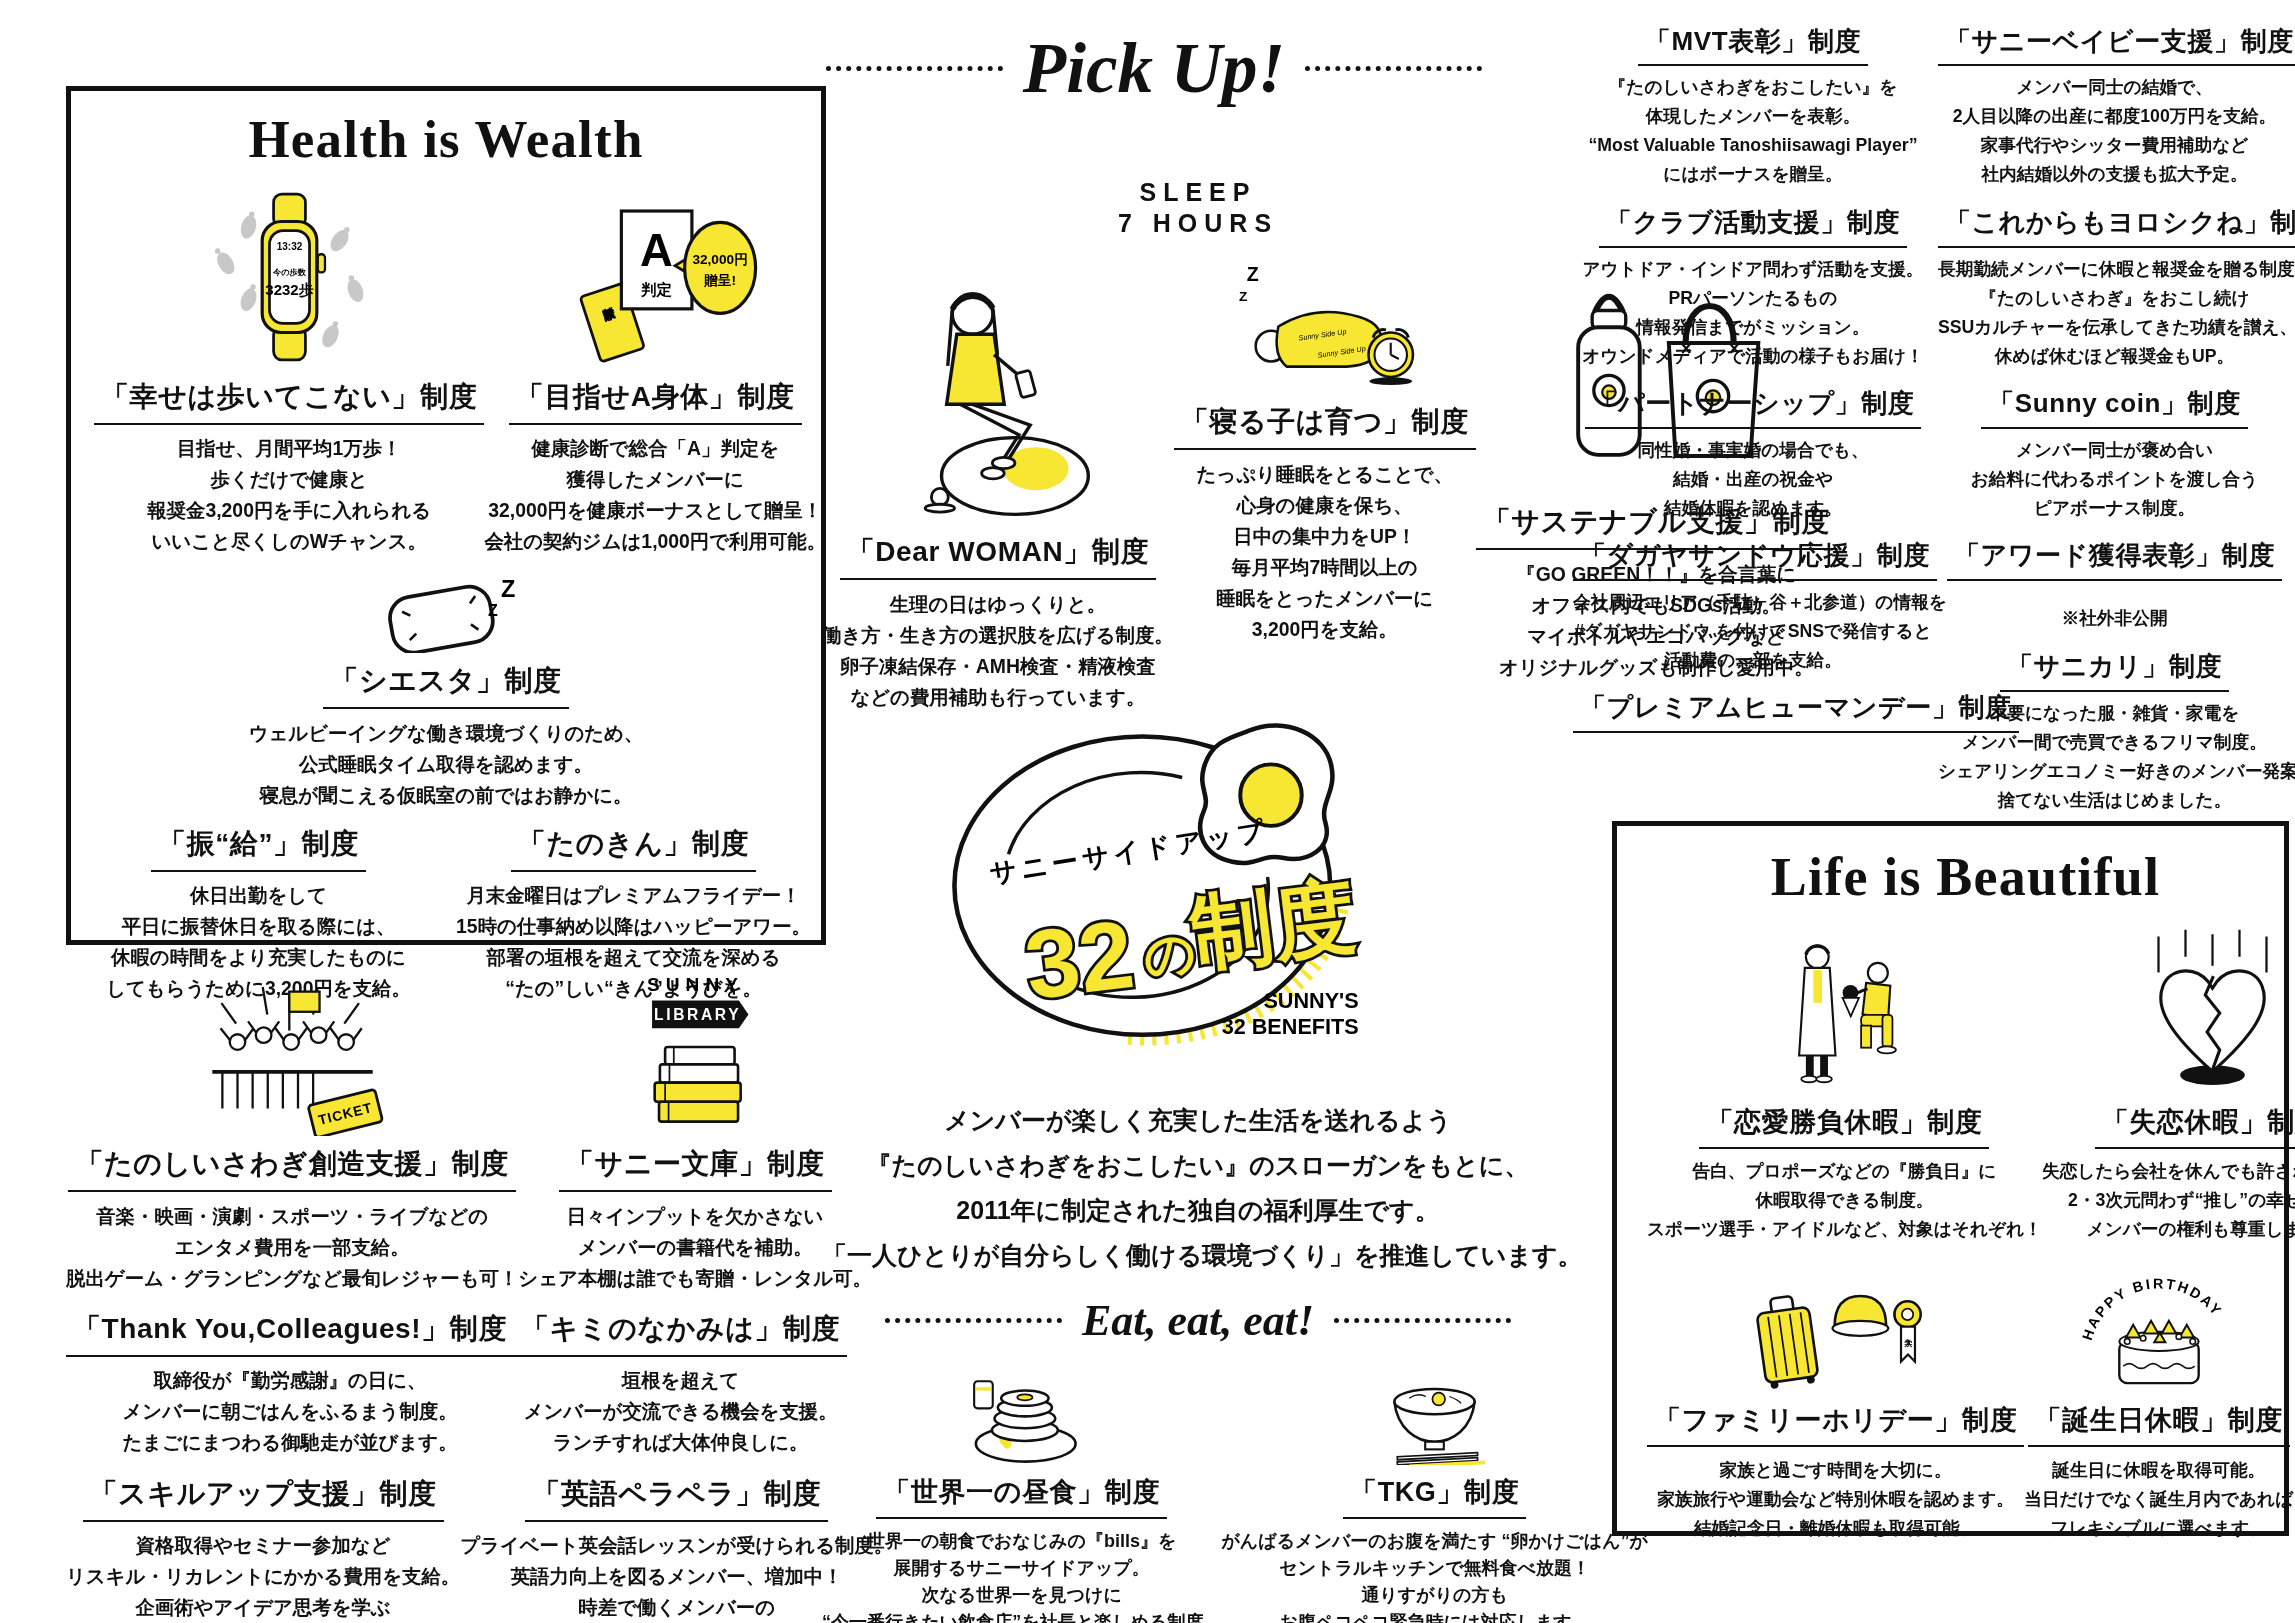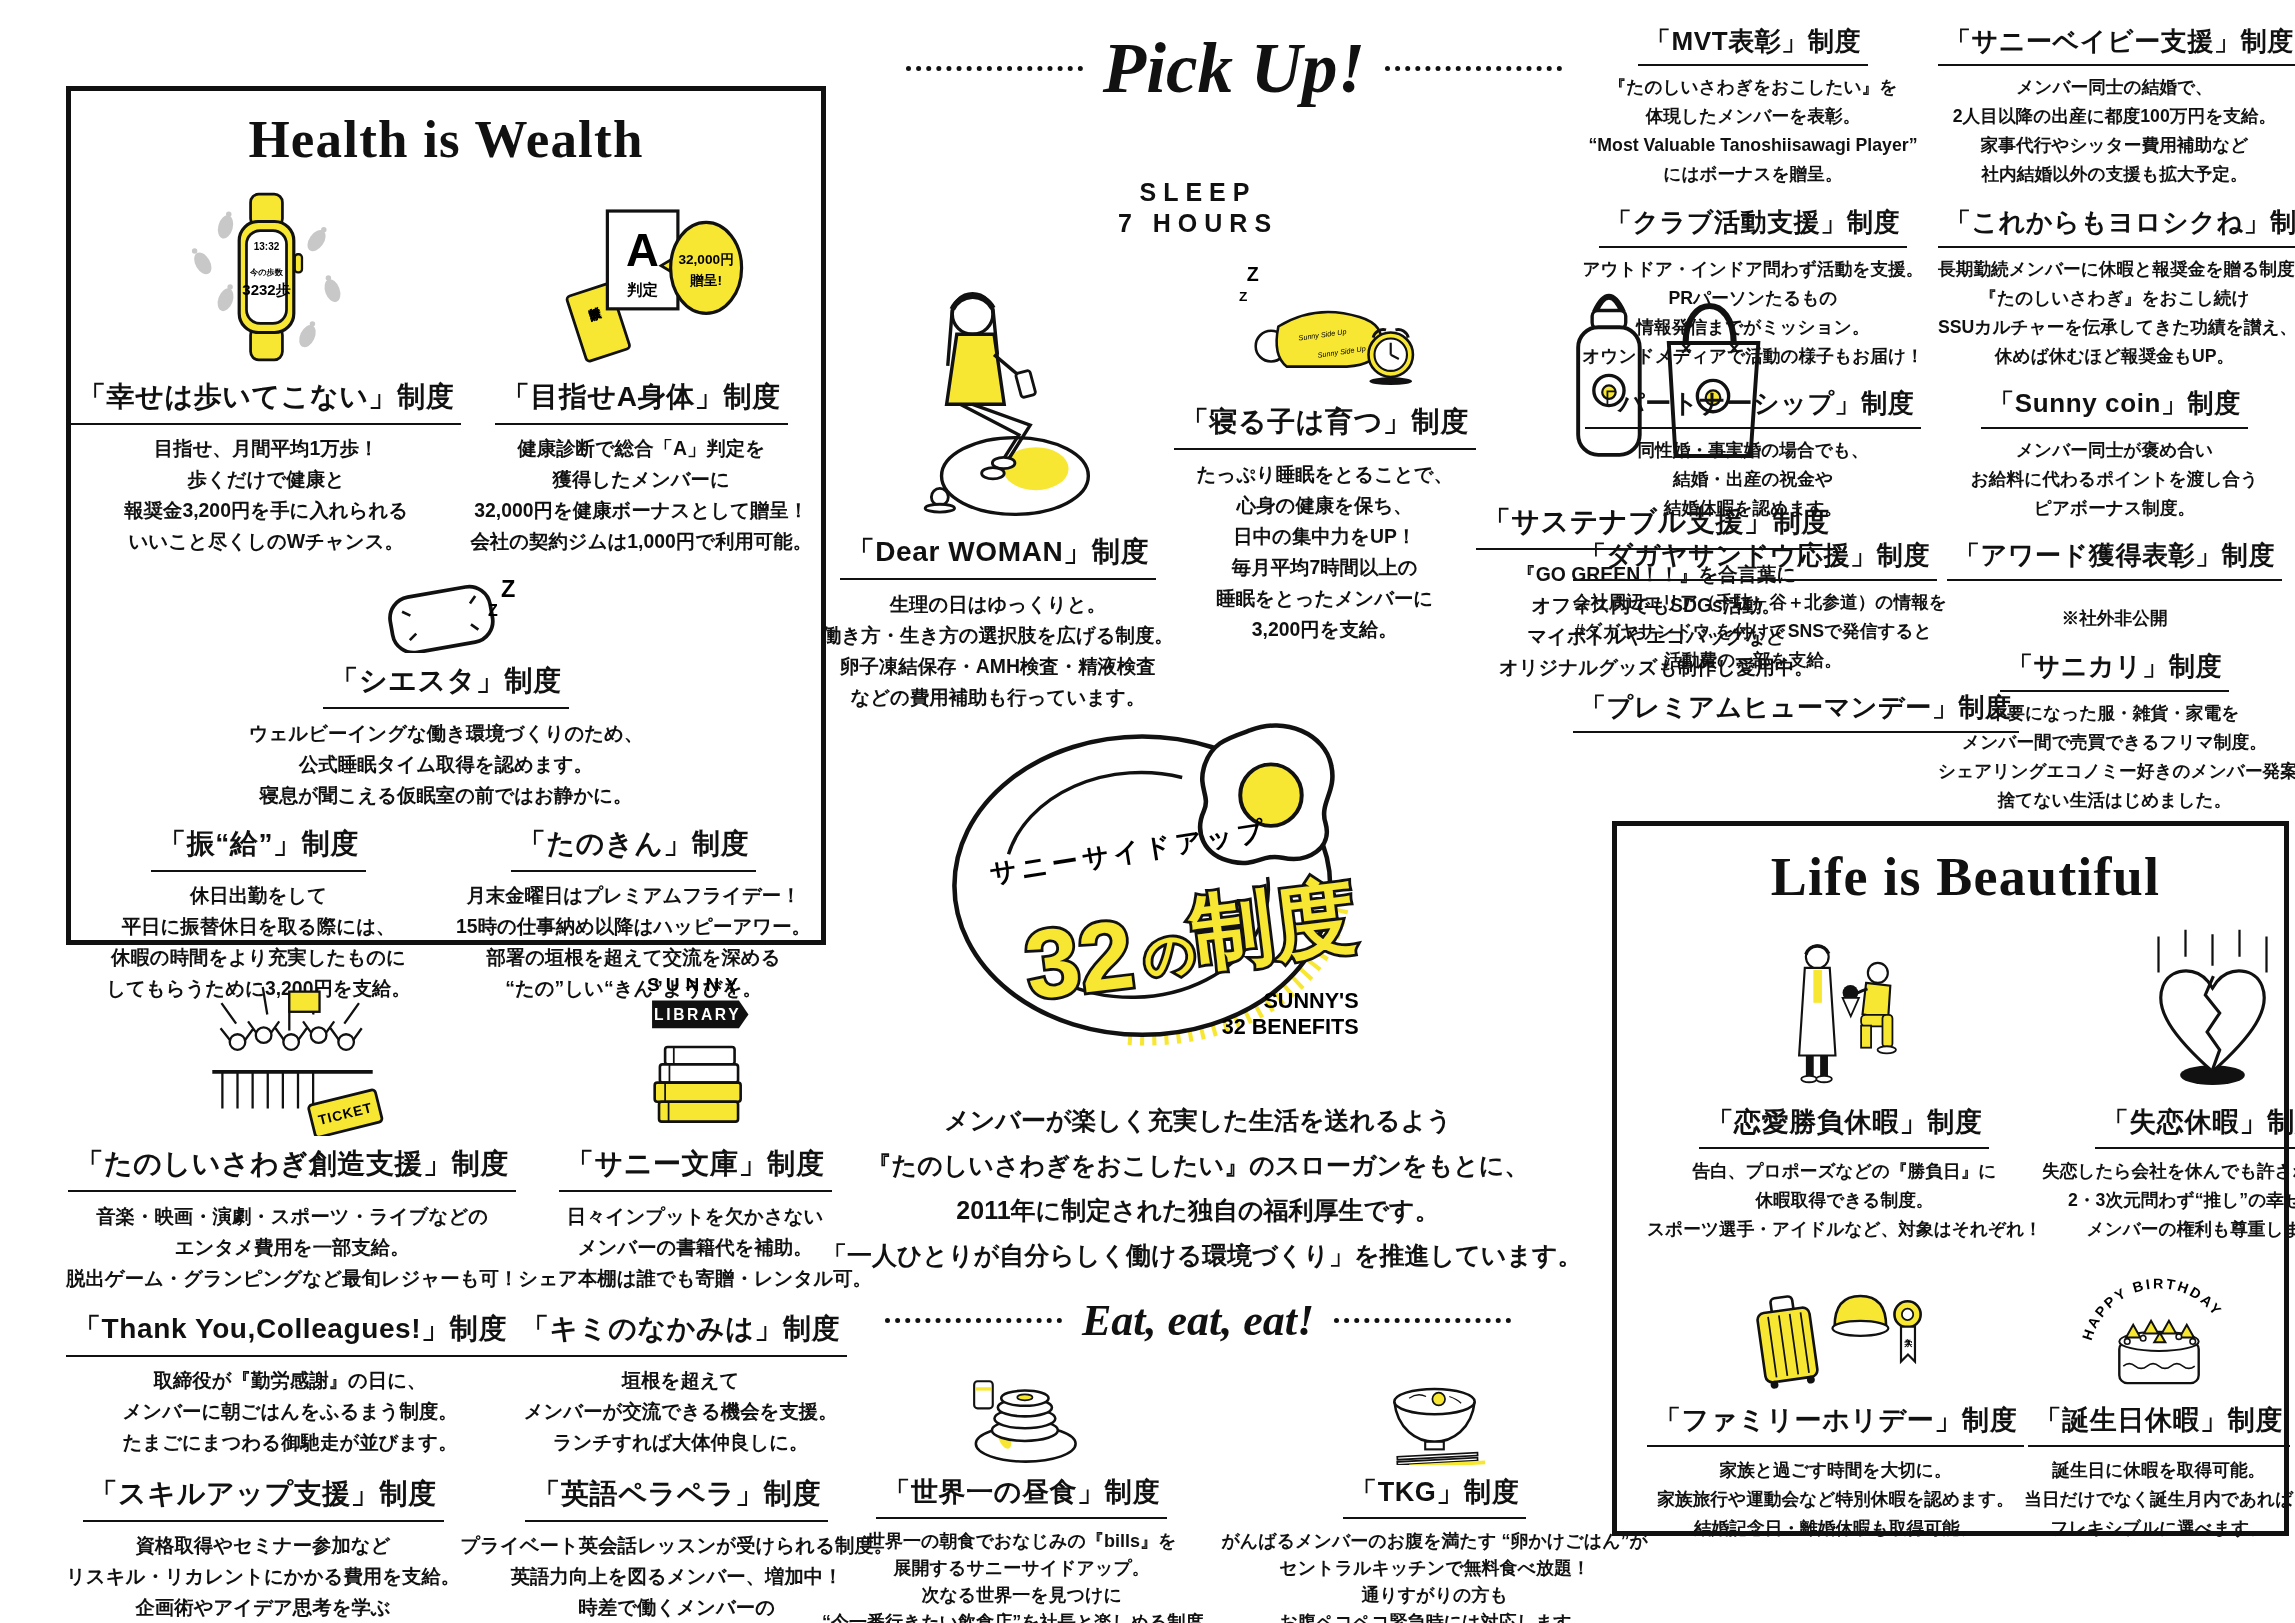--- a/index.html
+++ b/index.html
@@ -23,21 +23,21 @@
   .dotline{border-top:5.9px dotted #111;width:177px;height:0;}
   
   #health-box{position:absolute;left:66px;top:86px;width:760px;height:859px;
               border:5.3px solid #111;text-align:center;}
   #health-box .hw-title{margin-top:17.7px;font-size:53px;}
   .tworow{display:flex;}
   .tworow>div{flex:1;}
   
   #left-bottom{position:absolute;left:66px;top:965px;width:760px;}
   
-  #pickup-head{position:absolute;left:858px;top:28px;width:752px;display:flex;
+  #pickup-head{position:absolute;left:778px;top:28px;width:752px;display:flex;
                align-items:center;justify-content:center;gap:20px;}
   #pickup-head .script-h{font-size:71px;}
   #sleep-cap{position:absolute;left:822px;top:177px;width:752px;text-align:center;
              font-weight:800;font-size:25px;letter-spacing:7px;line-height:31px;}
   #pickup-row{position:absolute;left:822px;top:247px;width:752px;display:flex;}
   #pickup-row>div{flex:1;}
   #logo-block{position:absolute;left:50%;top:712px;margin-left:-271px;width:542px;height:353px;}
   #slogan{position:absolute;left:822px;top:1098px;width:752px;text-align:center;
           font-weight:700;font-size:25px;line-height:45px;}
   #slogan .bl{white-space:nowrap;}
@@ -56,21 +56,21 @@
   .rcol .btitle{font-size:26px;padding-bottom:5.9px;}
   .rcol .blines{margin-top:7px;}
   .rcol .blines .bl{font-size:17.7px;line-height:29px;}
   .spread .blines{margin-top:23.5px;}
   
   #life-box{position:absolute;left:1612px;top:821px;width:677px;height:715px;
             border:5.3px solid #111;text-align:center;padding-left:30px;}
   #life-box .lb-title{margin-top:20px;font-size:54px;}
   #life-box .btitle{font-size:27px;}
   #life-box .blines .bl{font-size:17.7px;line-height:29px;}
-  .mt16{margin-top:9.4px;} .mt24{margin-top:14px;} .mt20{margin-top:11.8px;} .mt28{margin-top:16.5px;}
+  .mt16{margin-top:9.4px;} .mt24{margin-top:14px;} .mt20{margin-top:11.8px;padding-left:23px;} .mt28{margin-top:16.5px;}
 </style>
 </head>
 <body>
 
 <div class="page">
 
   <div id="health-box">
     <div class="serif-h hw-title">Health is Wealth</div>
     <div class="tworow mt20">
       <div class="benefit std">

